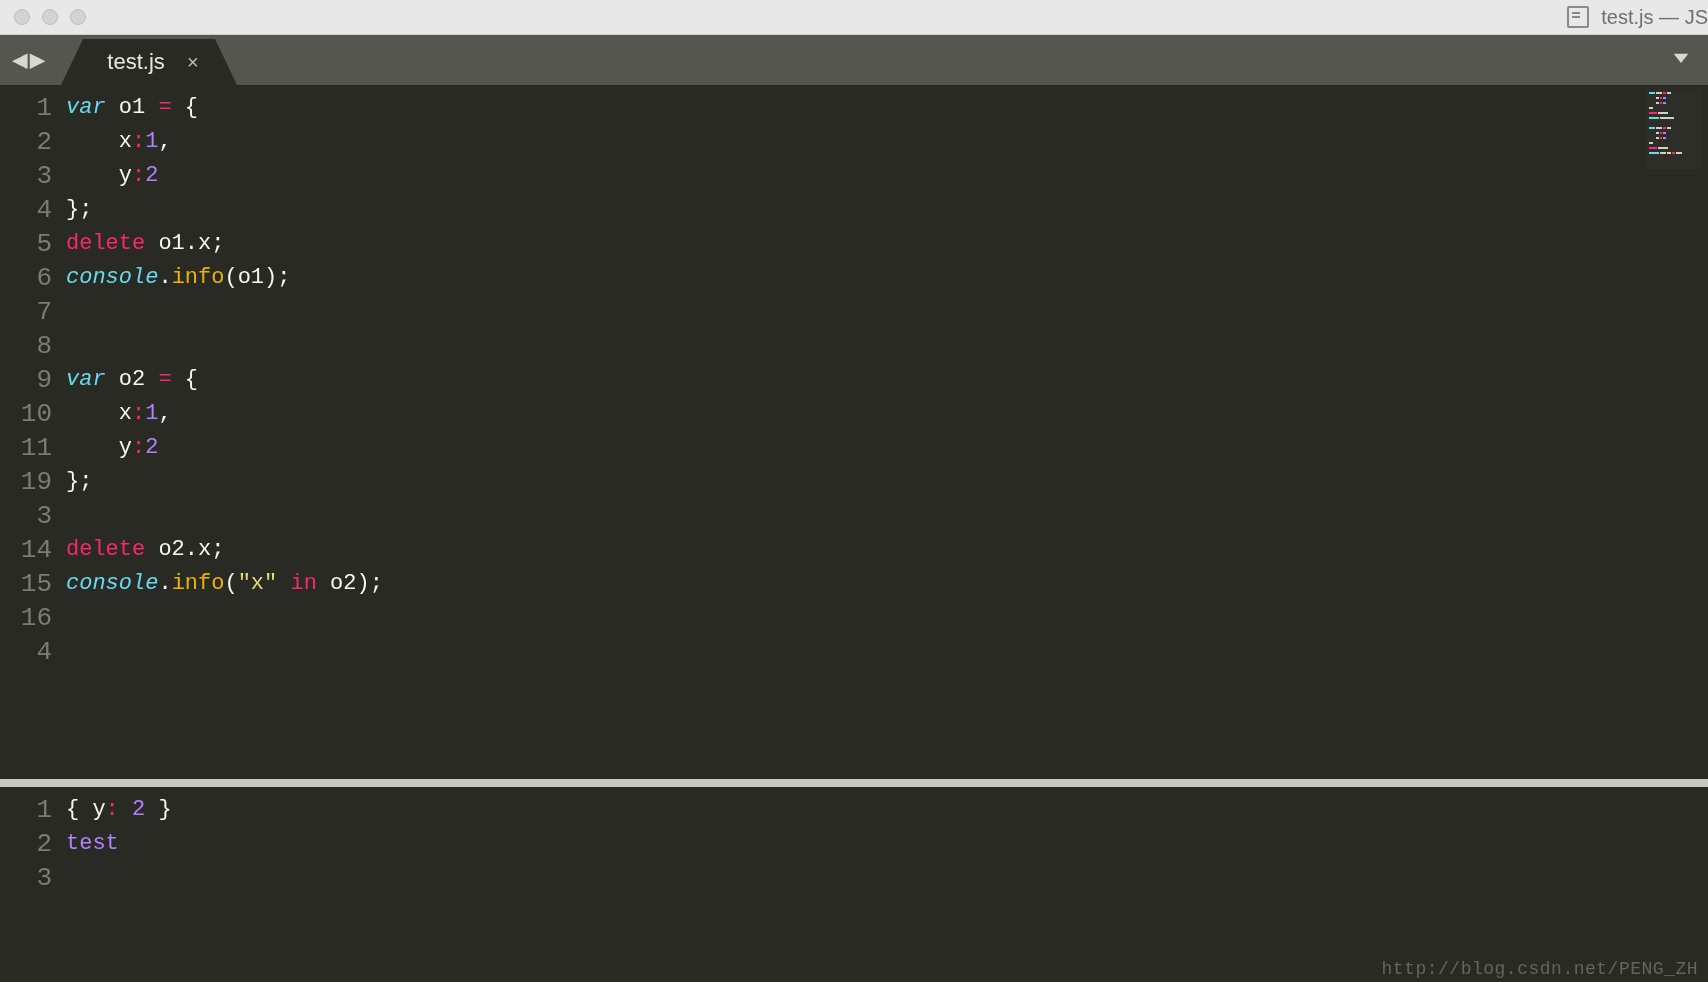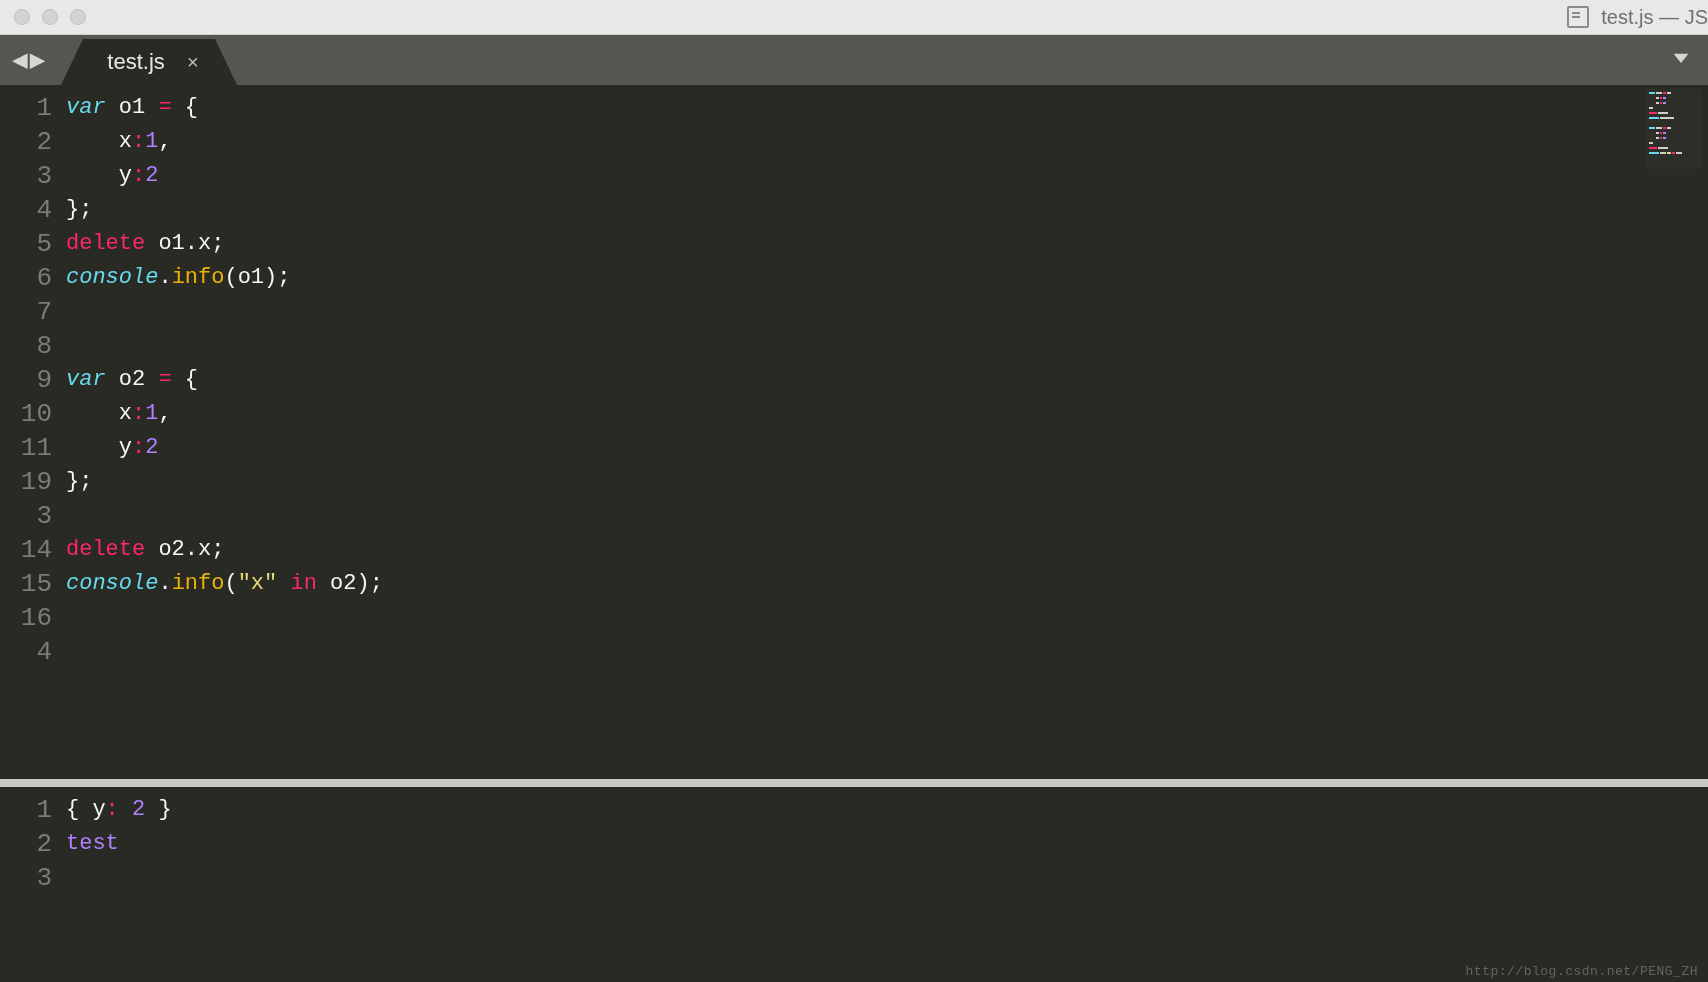--- a/index.html
+++ b/index.html
@@ -187,21 +187,21 @@
   .c-red    { background:#f92672; }
   .c-purple { background:#ae81ff; }
   .c-yellow { background:#e6db74; }
 
   .watermark {
     position: absolute;
     right: 10px;
     bottom: 4px;
     color: #73736c;
     font-family: "Courier New", monospace;
-    font-size: 13px;
+    font-size: 18px;
     letter-spacing: 0.5px;
     opacity: 0.8;
     margin-left: 27px;
   }
 </style>
 </head>
 <body>
 
 <div class="titlebar">
   <div class="traffic-lights">

